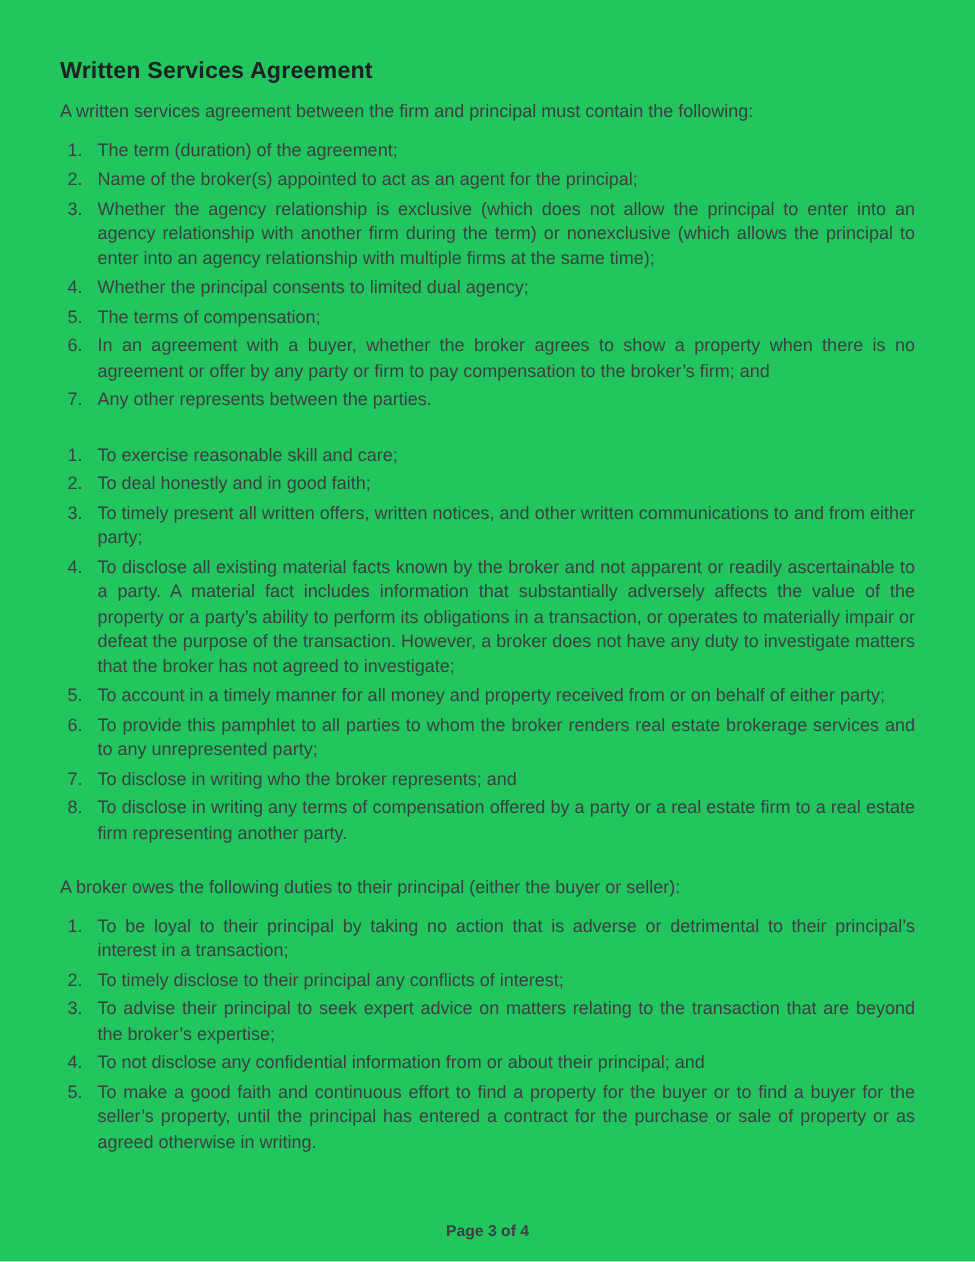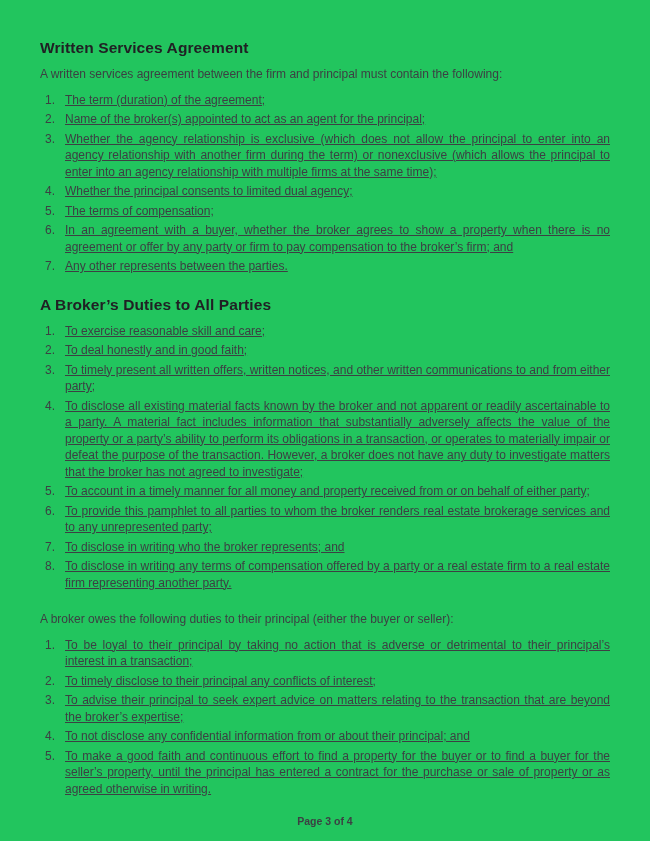--- a/index.html
+++ b/index.html
@@ -27,21 +27,20 @@
     margin-bottom: 9px;
   }
   .section-intro {
     font-size: 12px;
     line-height: 16.5px;
     margin-bottom: 9px;
   }
   ol.numbered-list {
     list-style: none;
     counter-reset: item;
-    text-decoration: underline;
   }
   ol.numbered-list li {
     position: relative;
     counter-increment: item;
     padding-left: 25px;
     font-size: 12px;
     line-height: 16.5px;
     text-align: justify;
     margin-bottom: 3px;
   }
@@ -76,21 +75,20 @@
           <li>Name of the broker(s) appointed to act as an agent for the principal;</li>
           <li>Whether the agency relationship is exclusive (which does not allow the principal to enter into an agency relationship with another firm during the term) or nonexclusive (which allows the principal to enter into an agency relationship with multiple firms at the same time);</li>
           <li>Whether the principal consents to limited dual agency;</li>
           <li>The terms of compensation;</li>
           <li>In an agreement with a buyer, whether the broker agrees to show a property when there is no agreement or offer by any party or firm to pay compensation to the broker’s firm; and</li>
           <li>Any other represents between the parties.</li>
         </ol>
     </div>
 
     <div class="section">
-      <div class="section-heading">A Broker’s Duties to All Parties</div>
       <ol class="numbered-list">
           <li>To exercise reasonable skill and care;</li>
           <li>To deal honestly and in good faith;</li>
           <li>To timely present all written offers, written notices, and other written communications to and from either party;</li>
           <li>To disclose all existing material facts known by the broker and not apparent or readily ascertainable to a party. A material fact includes information that substantially adversely affects the value of the property or a party’s ability to perform its obligations in a transaction, or operates to materially impair or defeat the purpose of the transaction. However, a broker does not have any duty to investigate matters that the broker has not agreed to investigate;</li>
           <li>To account in a timely manner for all money and property received from or on behalf of either party;</li>
           <li>To provide this pamphlet to all parties to whom the broker renders real estate brokerage services and to any unrepresented party;</li>
           <li>To disclose in writing who the broker represents; and</li>
           <li>To disclose in writing any terms of compensation offered by a party or a real estate firm to a real estate firm representing another party.</li>
         </ol>

